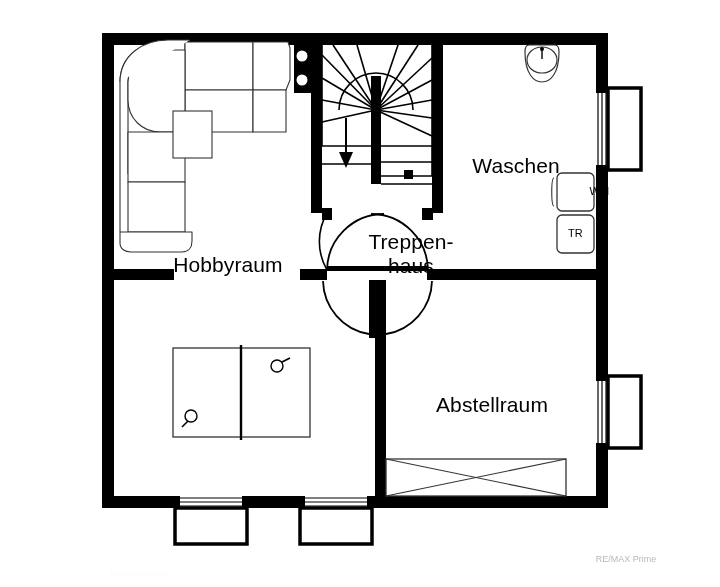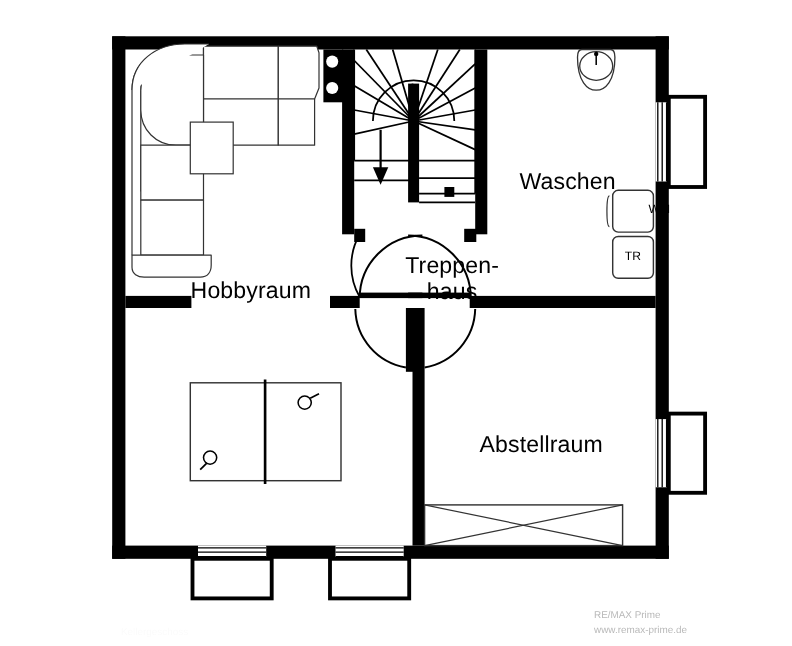--- a/index.html
+++ b/index.html
@@ -44,21 +44,21 @@
     font-size: 11px;
     color: #000000;
     text-align: center;
     letter-spacing: 0.2px;
   }
   .watermark {
     position: absolute;
     font-family: "Liberation Sans", sans-serif;
     font-size: 9px;
     color: #b9b9b9;
-    text-align: left;
+    text-align: center;
     line-height: 1.35;
     white-space: pre;
   }
   .watermark-faint {
     position: absolute;
     font-family: "Liberation Sans", sans-serif;
     font-size: 9px;
     color: #fbfbfb;
     line-height: 1.35;
     white-space: pre;
@@ -284,17 +284,16 @@
 
   <div class="room-label" style="left:461px; top:130px; width:110px;">Waschen</div>
 
   <div class="room-label" style="left:427px; top:369px; width:130px;">Abstellraum</div>
 
   <div class="appliance-label" style="left:557px; top:185px; width:37px;margin-left:24px;">WM</div>
 
   <div class="appliance-label" style="left:557px; top:227px; width:37px;text-align:center;">TR</div>
 
   <div class="watermark" style="left:540px; top:553px; width:172px;">RE/MAX Prime</div>
-  <div class="watermark" style="left:540px; top:566px; width:172px;">www.remax-prime.de</div>
 
   <div class="watermark-faint" style="left:110px; top:568px;">Kellergeschoss</div>
 
 </div>
 
 </body></html>

